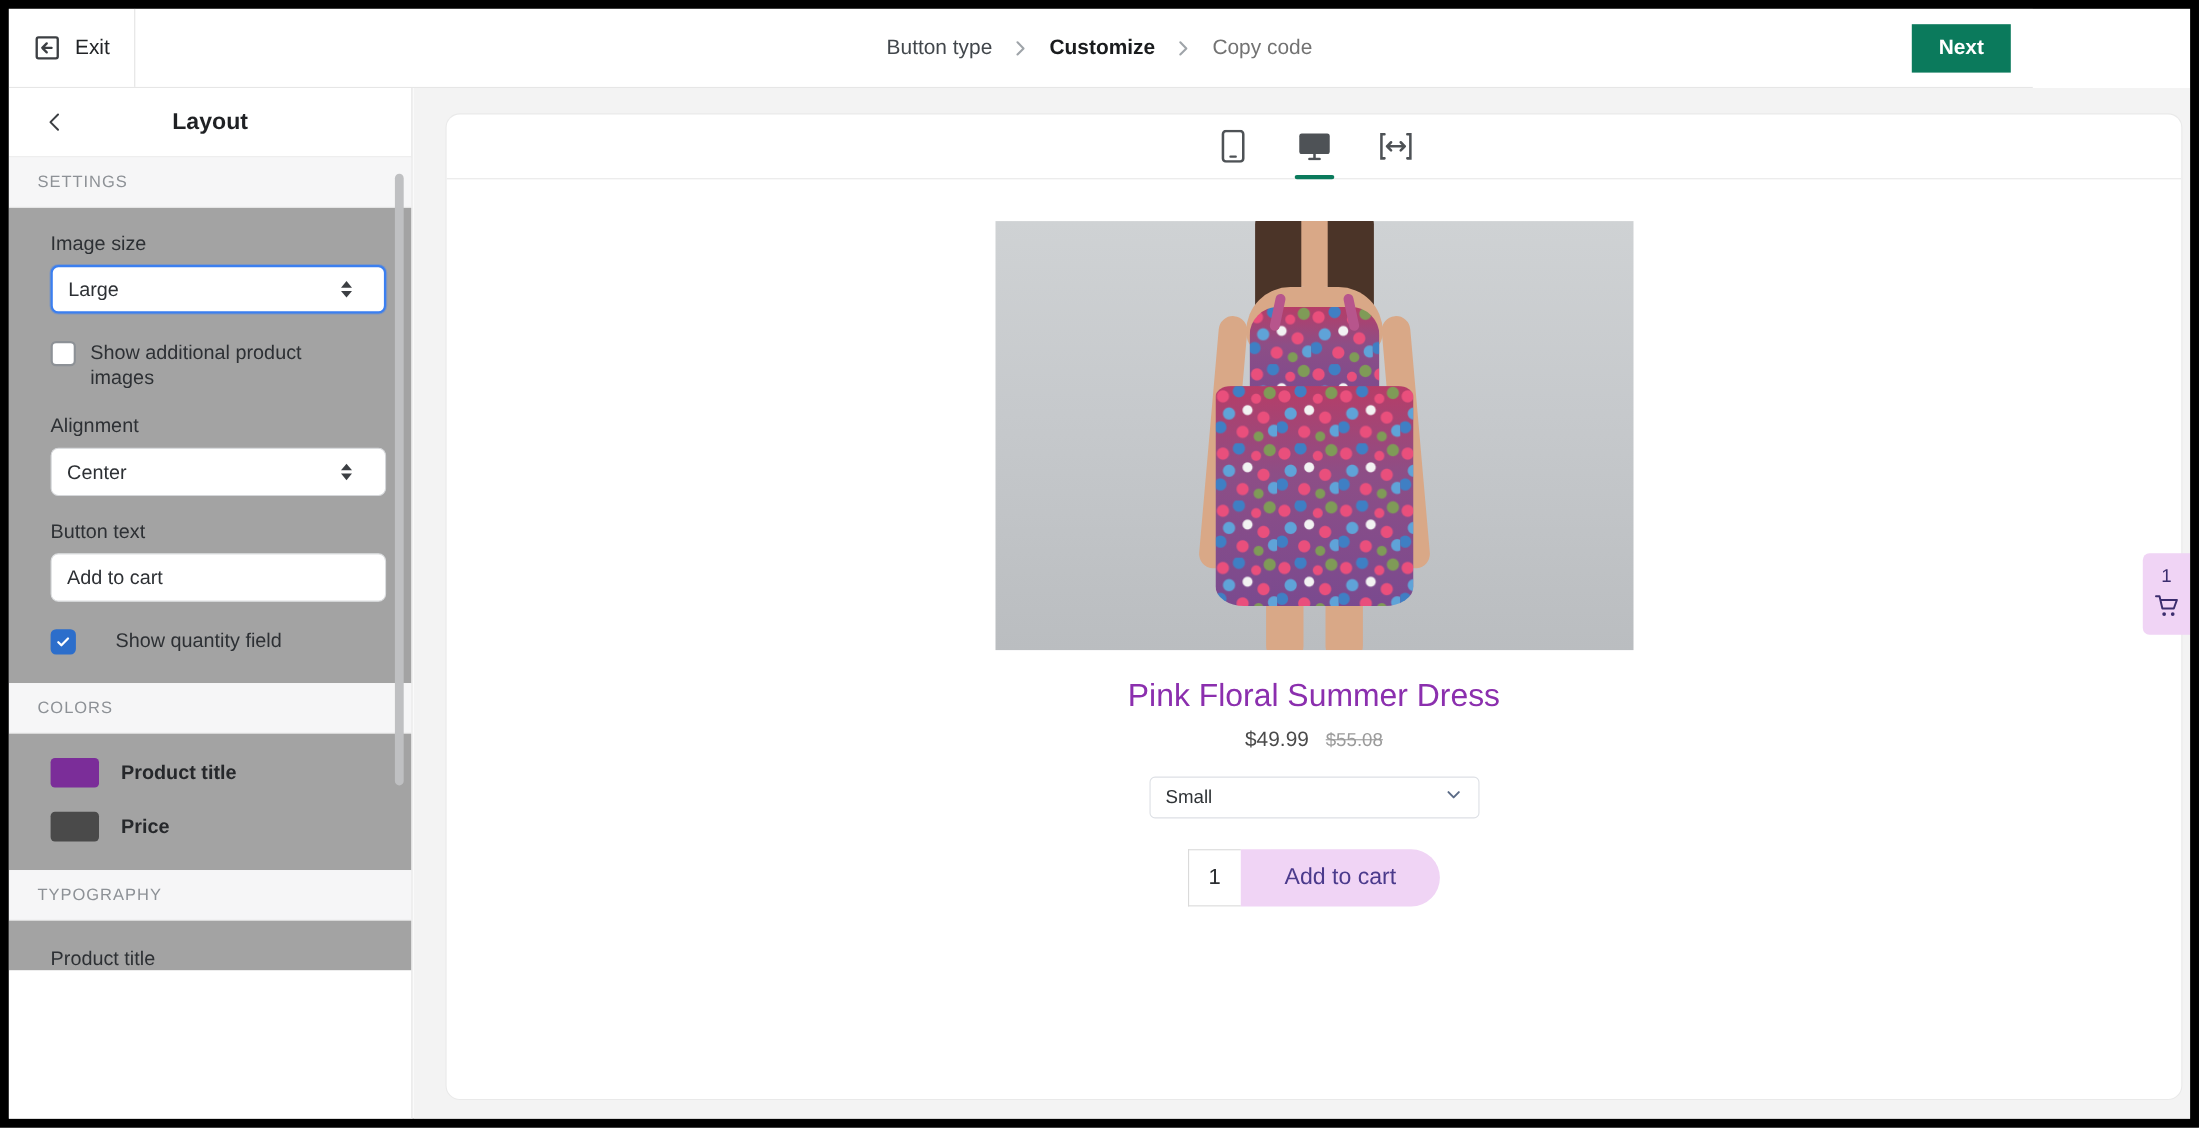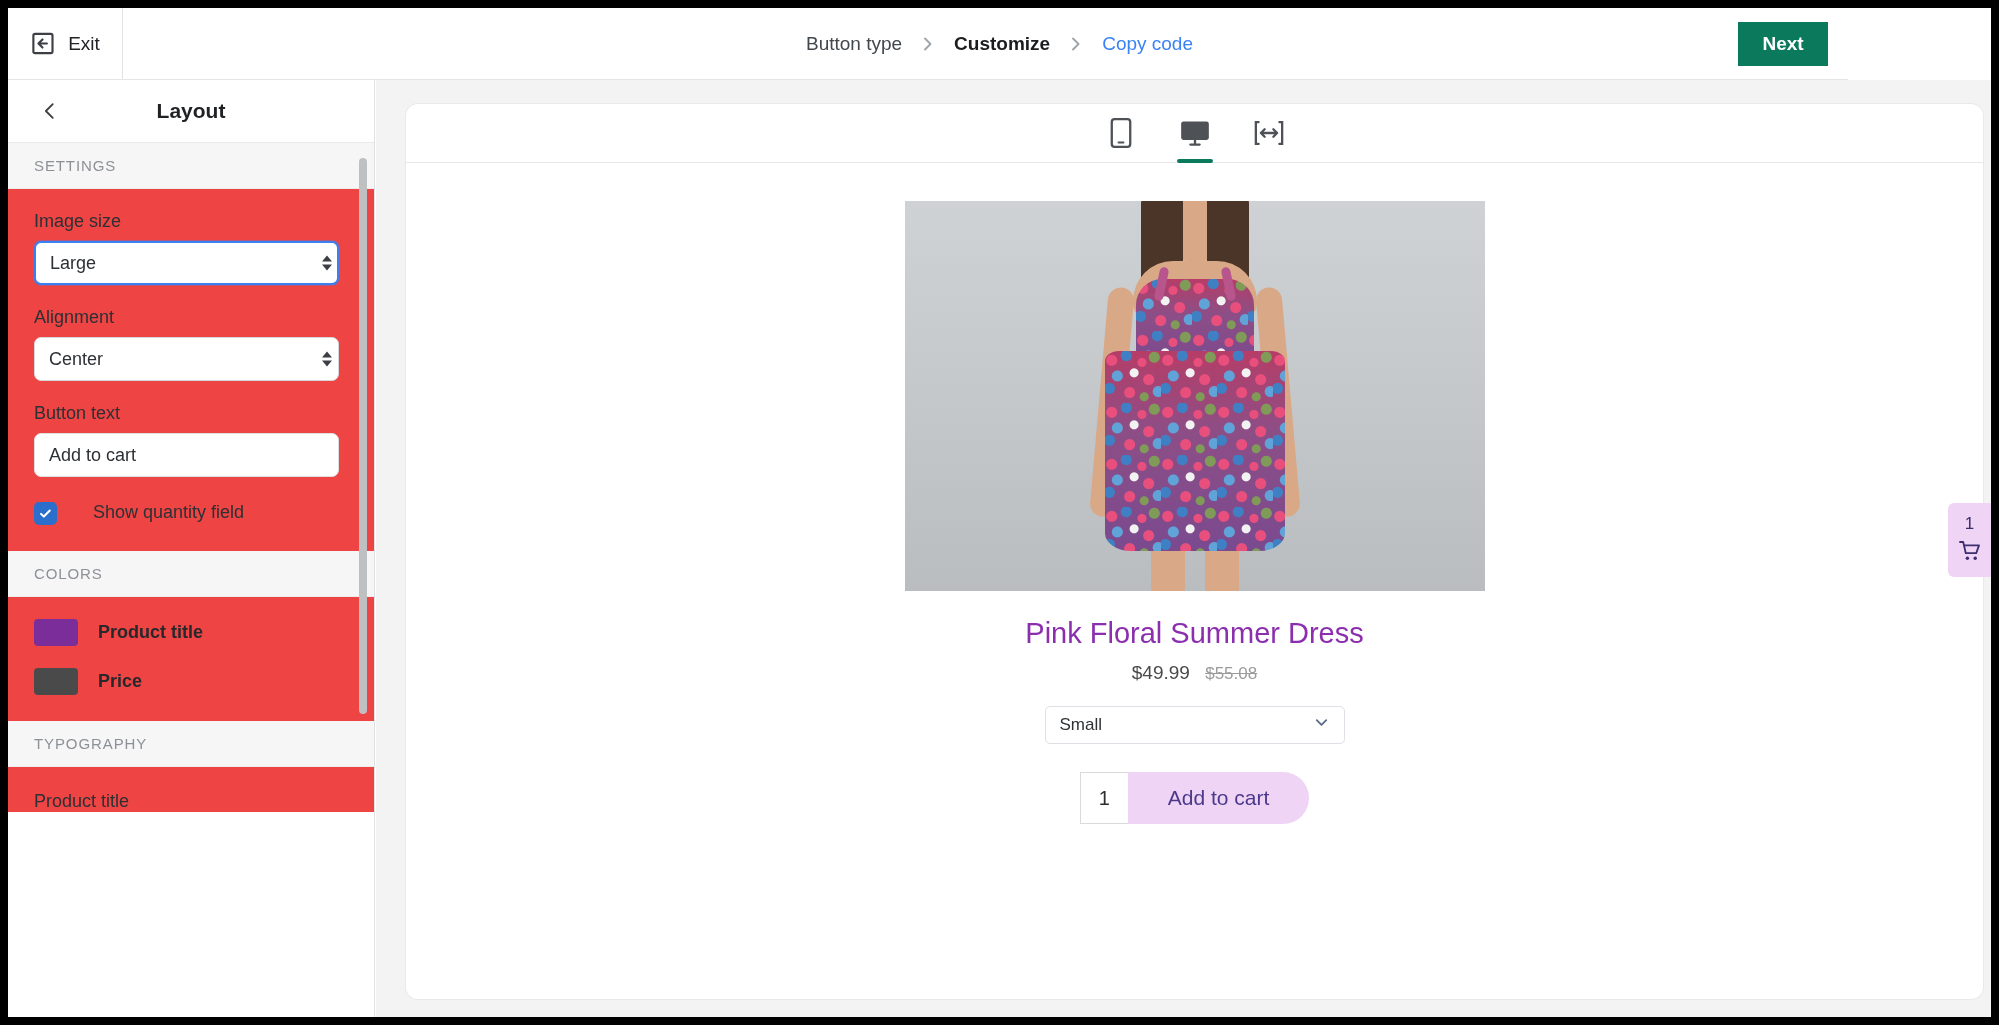--- a/index.html
+++ b/index.html
@@ -37,21 +37,21 @@
 
   .breadcrumb {
     position: absolute; left: 0; top: 0;
     width: 1983px; height: 71px;
     display: flex; align-items: center; justify-content: center;
     gap: 19px;
     pointer-events: none;
   }
   .crumb { font-size: 19px; color: #42474c; pointer-events: auto; cursor: pointer;}
   .crumb.active { font-weight: 700; color: #1a1c1e; }
-  .crumb.muted { color: #3b82f6; }
+  .crumb.muted { color: #737373; }
   .crumb-sep { color: #9fa4a9; font-size: 17px; display:flex; align-items:center;}
 
   .next-btn {
     position: absolute; right: 20px; top: 14px;
     height: 44px; min-width: 90px; padding: 0 21px;
     background: #0b7a5c;
     color: #ffffff;
     border: none; border-radius: 0;
     font-size: 19px; font-family: inherit; font-weight: 600;
     cursor: pointer;
@@ -82,21 +82,21 @@
     font-size: 21px; font-weight: 700; color: #1f2124;
   }
 
   .section-head {
     background: #f6f6f7;
     border-bottom: 1px solid #ececec;
     padding: 14px 0 14px 26px;
     font-size: 15px; letter-spacing: 0.9px;
     color: #8d9196; font-weight: 400;
   }
-  .section-body { padding: 0 26px; background: #ef4444; }
+  .section-body { padding: 0 38px; background: #a3a3a3; }
 
   .field { padding-top: 22px; }
   .field-label {
     font-size: 18px; color: #2d3034; margin-bottom: 9px;
   }
   .select-wrap { position: relative; }
   .select-box {
     width: 305px; height: 44px;
     border: 1px solid #d5d7da; border-radius: 7px;
     background: #fff;
@@ -332,20 +332,24 @@
           <div class="select-box focused">
             <span>Large</span>
           </div>
           <span class="stepper-arrows">
             <span class="tri-up"></span>
               <span class="tri-dn"></span>
           </span>
         </div>
       </div>
 
+      <div class="checkrow">
+        <span class="cbox"></span>
+        <span class="check-label">Show additional product images</span>
+      </div>
 
       <div class="field">
         <div class="field-label">Alignment</div>
         <div class="select-wrap">
           <div class="select-box">
             <span>Center</span>
           </div>
           <span class="stepper-arrows">
             <span class="tri-up"></span>
               <span class="tri-dn"></span>

